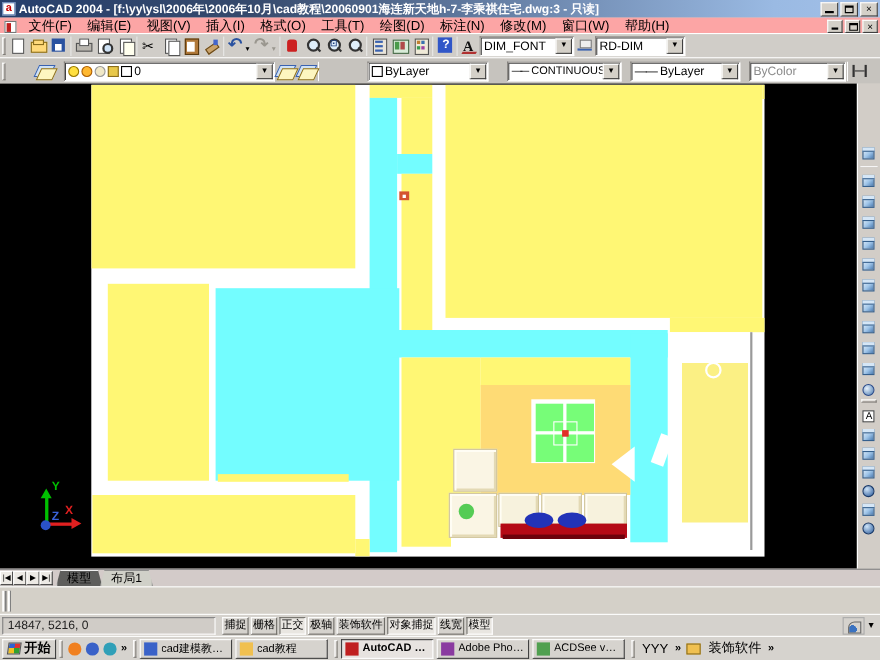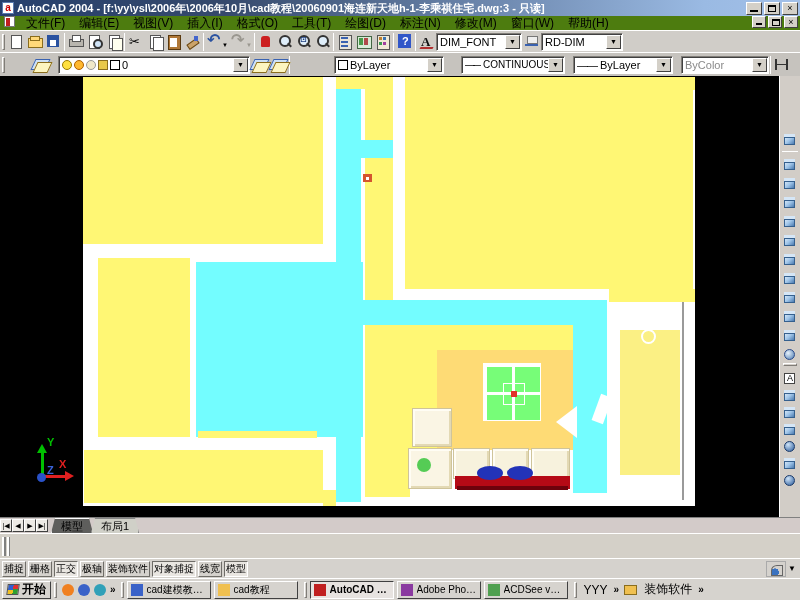--- a/index.html
+++ b/index.html
@@ -8,21 +8,21 @@
   .abs { position:absolute; }
   
   #titlebar { left:0; top:0; width:800px; height:16px; background:linear-gradient(90deg,#27406d 0%,#35496c 28%,#9abae3 88%,#a3c0e8 100%); display:flex; align-items:center; padding:0 2px; }
   #title-icon { width:12px; height:12px; background:#fff; border:1px solid #5a7ab0; color:#c00; font-weight:bold; font-size:10px; line-height:10px; text-align:center; margin-right:3px; }
   #title-text { color:#fff; font-weight:bold; font-size:11px; white-space:nowrap; letter-spacing:0; }
   .winbtns { margin-left:auto; display:flex; gap:2px; }
   .wbtn { width:16px; height:13px; background:#d4d0c8; border:1px solid; border-color:#fff #404040 #404040 #fff; position:relative; font-size:9px; line-height:11px; text-align:center; color:#000; }
   .wbtn .mini { position:absolute; left:3px; right:3px; bottom:2px; height:2px; background:#000; }
   .wbtn .rest { position:absolute; left:3px; top:2px; width:8px; height:7px; border:1px solid #000; border-top-width:2px; background:#d4d0c8; }
   
-  #menubar { left:0; top:16px; width:800px; height:14px; background:#4d7c0f; display:flex; align-items:flex-start; padding-left:2px; }
+  #menubar { left:0; top:16px; width:800px; height:14px; background:#fca5a5; display:flex; align-items:flex-end; padding-left:2px; }
   #menu-doc-icon { width:11px; height:11px; margin:0 4px 0 2px; background:#fff; border:1px solid #777; position:relative; }
   #menu-doc-icon::after { content:""; position:absolute; left:1px; top:1px; width:4px; height:8px; background:#c02020; }
   .menu-item { padding:0 7px; font-size:12px; color:#000; height:14px; line-height:14px; white-space:nowrap; }
   #menubar .winbtns { margin-right:2px; }
   .wbtn2 { width:14px; height:12px; }
   
   #tb1 { left:0; top:30px; width:800px; height:22px; background:#d0cdc8; border-top:1px solid #fff; display:flex; align-items:center; }
   #tb2 { left:0; top:52px; width:800px; height:24px; background:#c6c3be; border-top:1px solid #fff; display:flex; align-items:center; }
   .grip { width:3px; height:16px; border:1px solid; border-color:#fff #807d78 #807d78 #fff; margin:0 1px 0 2px; }
   .sep { width:1px; height:18px; background:#9a978f; border-right:1px solid #fff; margin:0 1px; }
@@ -143,21 +143,21 @@
   .tb-label { font-size:12px; margin:0 4px; white-space:nowrap; }
   #tray { margin-left:auto; height:18px; display:flex; align-items:center; border:1px solid; border-color:#808080 #fff #fff #808080; padding:0 4px; }
   .tray-ic { width:11px; height:11px; margin:0 1px; border-radius:2px; }
   #clock { font-size:11px; margin-left:4px; color:#000; }
 </style>
 </head>
 <body>
 
 <div id="titlebar" class="abs">
   <div id="title-icon">a</div>
-  <div id="title-text">AutoCAD 2004 - [f:\yy\ysl\2006年\2006年10月\cad教程\20060901海连新天地h-1-李乘祺住宅.dwg:3 - 只读]</div>
+  <div id="title-text">AutoCAD 2004 - [f:\yy\ysl\2006年\2006年10月\cad教程\20060901海连新天地h-7-李乘祺住宅.dwg:3 - 只读]</div>
   <div class="winbtns">
     <div class="wbtn">
         <div class="mini"></div>
       </div>
     <div class="wbtn">
         <div class="rest"></div>
       </div>
     <div class="wbtn">×</div>
   </div>
 </div>
@@ -412,20 +412,21 @@
   <div class="tnav">▶|</div>
   <div class="tab tab-model">模型</div>
   <div class="tab tab-layout">布局1</div>
 </div>
 
 <div id="cmdline" class="abs">
   <div id="cmd-grip"></div>
 </div>
 
 <div id="statusbar" class="abs">
+  <div id="coords">14847, 5216, 0</div>
   <div id="sb-buttons" style="display:flex;">
       <div class="sbtn">捕捉</div>
       <div class="sbtn">栅格</div>
       <div class="sbtn on">正交</div>
       <div class="sbtn">极轴</div>
       <div class="sbtn">装饰软件</div>
       <div class="sbtn on">对象捕捉</div>
       <div class="sbtn">线宽</div>
       <div class="sbtn on">模型</div>
     </div>

